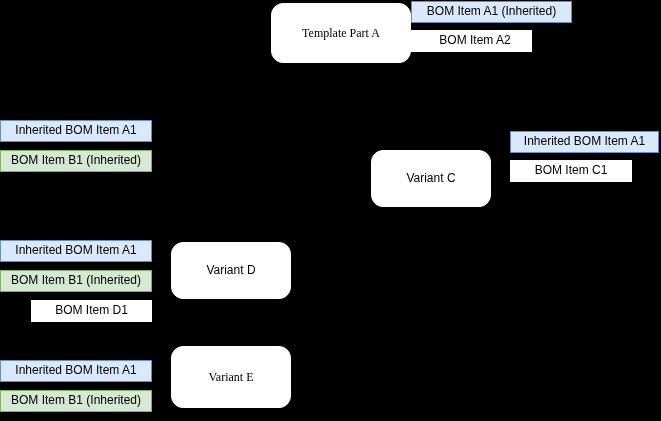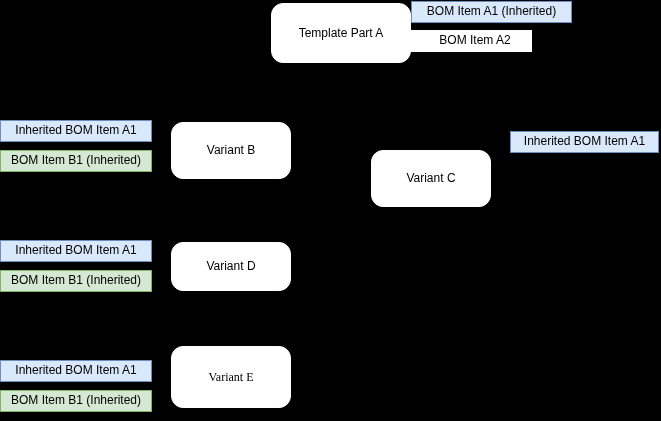--- a/index.html
+++ b/index.html
@@ -55,33 +55,30 @@
   .chip-white {
     background: #ffffff;
     border-color: #ffffff;
   }
 </style>
 </head>
 <body>
 
 <div id="canvas">
 
-  <div class="node" style="left:271px; top:3px; width:140px; height:60px;">
+  <div class="node" style="left:271px; top:3px; width:140px; height:60px;font-family:Liberation Serif, serif;">
     <span>Template Part A</span>
   </div>
 
-  <div class="node" style="left:171px; top:122px; width:120px; height:57px;">
-    <span>Variant B</span>
-  </div>
 
   <div class="node" style="left:371px; top:122px; width:120px; height:57px;margin-top:28px;">
     <span>Variant C</span>
   </div>
 
-  <div class="node" style="left:171px; top:242px; width:120px; height:49px;">
+  <div class="node" style="left:171px; top:242px; width:120px; height:57px;">
     <span>Variant D</span>
   </div>
 
   <div class="node" style="left:171px; top:346px; width:120px; height:62px;font-family:Liberation Serif, serif;">
     <span>Variant E</span>
   </div>
 
   <div class="chip chip-blue" style="left:411px; top:1px; width:161px;">
     <span>BOM Item A1 (Inherited)</span>
   </div>
@@ -92,26 +89,32 @@
   <div class="chip chip-blue" style="left:0px; top:120px; width:152px;">
     <span>Inherited BOM Item A1</span>
   </div>
   <div class="chip chip-green" style="left:0px; top:150px; width:152px;">
     <span>BOM Item B1 (Inherited)</span>
   </div>
 
   <div class="chip chip-blue" style="left:510px; top:131px; width:149px;">
     <span>Inherited BOM Item A1</span>
   </div>
+  <div class="chip chip-white" style="left:510px; top:160px; width:122px;">
+    <span>BOM Item C1</span>
+  </div>
 
   <div class="chip chip-blue" style="left:0px; top:240px; width:152px;">
     <span>Inherited BOM Item A1</span>
   </div>
   <div class="chip chip-green" style="left:0px; top:270px; width:152px;">
     <span>BOM Item B1 (Inherited)</span>
+  </div>
+  <div class="chip chip-white" style="left:31px; top:300px; width:121px;">
+    <span>BOM Item D1</span>
   </div>
 
   <div class="chip chip-blue" style="left:0px; top:360px; width:152px;">
     <span>Inherited BOM Item A1</span>
   </div>
   <div class="chip chip-green" style="left:0px; top:390px; width:152px;">
     <span>BOM Item B1 (Inherited)</span>
   </div>
 
 </div>

